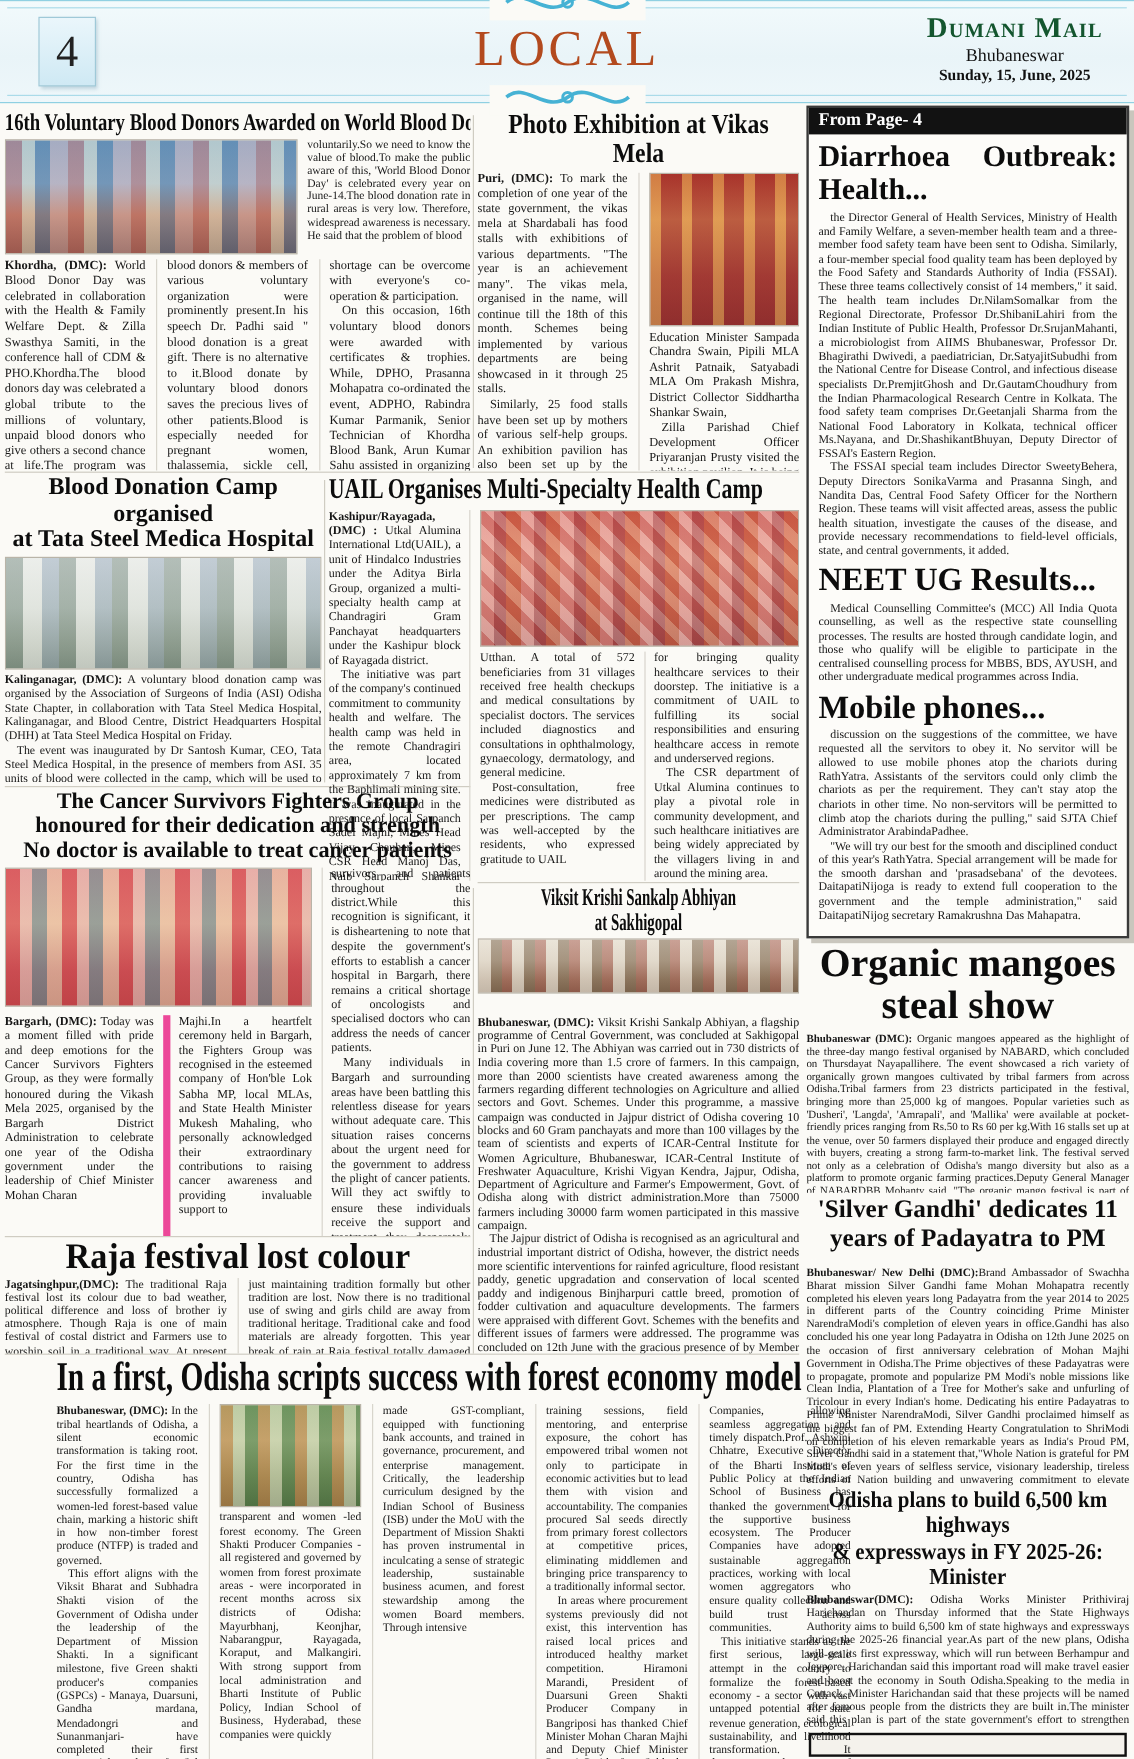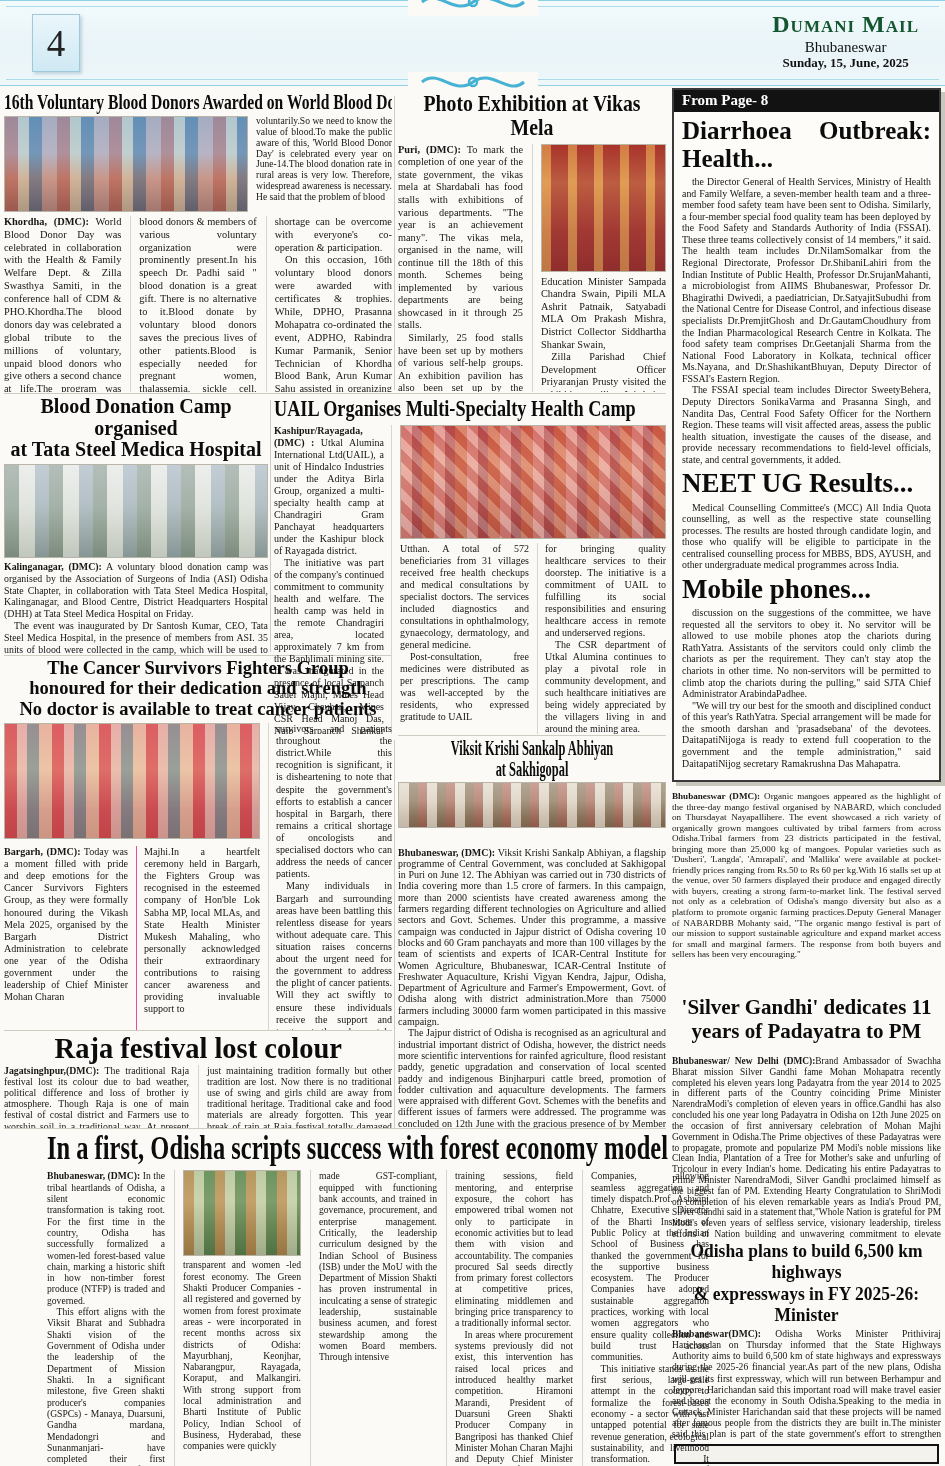--- a/index.html
+++ b/index.html
@@ -115,21 +115,21 @@
   .auai .g-photo { grid-column:2 / span 2; grid-row:1; height:114px; }
   .auai .g-col2 { grid-column:2; grid-row:2; }
   .auai .g-col3 { grid-column:3; grid-row:2; border-left:1px solid #d8d5cc; padding-left:7px; }
 
   .acan { left:4px; top:658px; width:388px; height:372px; overflow:hidden; }
   .acan .hl { font-size:18.5px; line-height:1.1; }
   .acan .grid { display:grid; grid-template-columns:1fr 1fr 1fr; grid-template-rows:118px auto; gap:5px 8px; margin-top:4px; font-size:10.1px; line-height:1.2; }
   .acan .g-photo { grid-column:1 / span 2; grid-row:1; height:116px; }
   .acan .g-col3 { grid-column:3; grid-row:1 / span 2; border-left:1px solid #d8d5cc; padding-left:7px; }
   .acan .g-col1 { grid-column:1; grid-row:2; }
-  .acan .g-col2 { grid-column:2; grid-row:2; border-left:1px solid #ec4899; padding-left:7px; }
+  .acan .g-col2 { grid-column:2; grid-row:2; border-left:6px solid #ec4899; padding-left:7px; }
 
   .avik { left:398px; top:738px; width:268px; height:390px; overflow:hidden; }
   .avik .hl { font-size:20px;justify-content:flex-end; }
   .avik .photo { height:46px; margin-top:2px; }
   .avik .body { font-size:10px; line-height:1.13; margin-top:19px; }
 
   .araj { left:4px; top:1032px; width:388px; height:96px; overflow:hidden; }
   .araj .hl { font-size:30px; }
   .araj .cols { font-size:9.8px; line-height:1.13; margin-top:2px; }
 
@@ -150,20 +150,21 @@
         <circle cx="55" cy="10" r="4" fill="none" stroke="#46b2d4" stroke-width="2.5"></circle>
       </svg>
   </div>
   <div class="ornament" style="bottom:-11px">
     <svg width="110" height="20" viewBox="0 0 110 20">
         <path d="M4 10 C 20 -4, 36 24, 55 10 C 74 -4, 90 24, 106 10" stroke="#46b2d4" fill="none" stroke-width="3"></path>
         <circle cx="55" cy="10" r="4" fill="none" stroke="#46b2d4" stroke-width="2.5"></circle>
       </svg>
   </div>
   <div class="pageno">4</div>
+  <div class="local">LOCAL</div>
   <div class="masthead">
     <div class="mh-title">Dumani Mail</div>
     <div class="mh-city">Bhubaneswar</div>
     <div class="mh-date">Sunday, 15, June, 2025</div>
   </div>
 </header>
 
 <div class="abs rule-v" style="left:394px; top:96px; height:294px"></div>
 <div class="abs rule-v" style="left:270px; top:400px; height:252px"></div>
 <div class="abs rule-v" style="left:394px; top:740px; height:388px"></div>
@@ -196,35 +197,37 @@
  Similarly, 25 food stalls have been set up by mothers of various self-help groups. An exhibition pavilion has also been set up by the Information and Public Relations Department. It showcases photographs of people attending various events and events of eminent personalities. Industries, Skill Development and Technical</span></div>
     <div class="col body">
       <div class="photo p-stall"></div>
       <span class="pre">Education Minister Sampada Chandra Swain, Pipili MLA Ashrit Patnaik, Satyabadi MLA Om Prakash Mishra, District Collector Siddhartha Shankar Swain,
  Zilla Parishad Chief Development Officer Priyaranjan Prusty visited the exhibition pavilion. It is being run by information and public relations officers and employees, as well as the sale of Utkal Samachar and Odisha Review.</span>
     </div>
   </div>
 </section>
 
 <section class="abs rbox">
-  <div class="tag">From Page- 8</div>
+  <div class="tag">From Page- 4</div>
   <div class="inner">
     <h1 class="hl hl-diar">Diarrhoea Outbreak:
 Health...</h1>
     <p class="body pre"> the Director General of Health Services, Ministry of Health and Family Welfare, a seven-member health team and a three-member food safety team have been sent to Odisha. Similarly, a four-member special food quality team has been deployed by the Food Safety and Standards Authority of India (FSSAI). These three teams collectively consist of 14 members," it said. The health team includes Dr.NilamSomalkar from the Regional Directorate, Professor Dr.ShibaniLahiri from the Indian Institute of Public Health, Professor Dr.SrujanMahanti, a microbiologist from AIIMS Bhubaneswar, Professor Dr. Bhagirathi Dwivedi, a paediatrician, Dr.SatyajitSubudhi from the National Centre for Disease Control, and infectious disease specialists Dr.PremjitGhosh and Dr.GautamChoudhury from the Indian Pharmacological Research Centre in Kolkata. The food safety team comprises Dr.Geetanjali Sharma from the National Food Laboratory in Kolkata, technical officer Ms.Nayana, and Dr.ShashikantBhuyan, Deputy Director of FSSAI's Eastern Region.
  The FSSAI special team includes Director SweetyBehera, Deputy Directors SonikaVarma and Prasanna Singh, and Nandita Das, Central Food Safety Officer for the Northern Region. These teams will visit affected areas, assess the public health situation, investigate the causes of the disease, and provide necessary recommendations to field-level officials, state, and central governments, it added.</p>
     <h1 class="hl hl-sec">NEET UG Results...</h1>
     <p class="body pre"> Medical Counselling Committee's (MCC) All India Quota counselling, as well as the respective state counselling processes. The results are hosted through candidate login, and those who qualify will be eligible to participate in the centralised counselling process for MBBS, BDS, AYUSH, and other undergraduate medical programmes across India.</p>
     <h1 class="hl hl-sec">Mobile phones...</h1>
     <p class="body pre"> discussion on the suggestions of the committee, we have requested all the servitors to obey it. No servitor will be allowed to use mobile phones atop the chariots during RathYatra. Assistants of the servitors could only climb the chariots as per the requirement. They can't stay atop the chariots in other time. No non-servitors will be permitted to climb atop the chariots during the pulling," said SJTA Chief Administrator ArabindaPadhee.
  "We will try our best for the smooth and disciplined conduct of this year's RathYatra. Special arrangement will be made for the smooth darshan and 'prasadsebana' of the devotees. DaitapatiNijoga is ready to extend full cooperation to the government and the temple administration," said DaitapatiNijog secretary Ramakrushna Das Mahapatra.</p>
   </div>
 </section>
 
 <section class="abs aorg">
+  <h1 class="hl hlc pre">Organic mangoes
+steal show</h1>
   <p class="body"><b class="dl">Bhubaneswar (DMC):</b> <span class="pre">Organic mangoes appeared as the highlight of the three-day mango festival organised by NABARD, which concluded on Thursdayat Nayapallihere. The event showcased a rich variety of organically grown mangoes cultivated by tribal farmers from across Odisha.Tribal farmers from 23 districts participated in the festival, bringing more than 25,000 kg of mangoes. Popular varieties such as 'Dusheri', 'Langda', 'Amrapali', and 'Mallika' were available at pocket-friendly prices ranging from Rs.50 to Rs 60 per kg.With 16 stalls set up at the venue, over 50 farmers displayed their produce and engaged directly with buyers, creating a strong farm-to-market link. The festival served not only as a celebration of Odisha's mango diversity but also as a platform to promote organic farming practices.Deputy General Manager of NABARDBB Mohanty said, "The organic mango festival is part of our mission to support sustainable agriculture and expand market access for small and marginal farmers. The response from both buyers and sellers has been very encouraging."</span></p>
 </section>
 
 <section class="abs asil">
   <h1 class="hl hlc pre">'Silver Gandhi' dedicates 11
 years of Padayatra to PM</h1>
   <p class="body"><b class="dl">Bhubaneswar/ New Delhi (DMC):</b><span class="pre">Brand Ambassador of Swachha Bharat mission Silver Gandhi fame Mohan Mohapatra recently completed his eleven years long Padayatra from the year 2014 to 2025 in different parts of the Country coinciding Prime Minister NarendraModi's completion of eleven years in office.Gandhi has also concluded his one year long Padayatra in Odisha on 12th June 2025 on the occasion of first anniversary celebration of Mohan Majhi Government in Odisha.The Prime objectives of these Padayatras were to propagate, promote and popularize PM Modi's noble missions like Clean India, Plantation of a Tree for Mother's sake and unfurling of Tricolour in every Indian's home. Dedicating his entire Padayatras to Prime Minister NarendraModi, Silver Gandhi proclaimed himself as the biggest fan of PM. Extending Hearty Congratulation to ShriModi on completion of his eleven remarkable years as India's Proud PM, Silver Gandhi said in a statement that,"Whole Nation is grateful for PM Modi's eleven years of selfless service, visionary leadership, tireless efforts of Nation building and unwavering commitment to elevate India's Global stature".</span></p>
 </section>
 
 <section class="abs ahwy">

